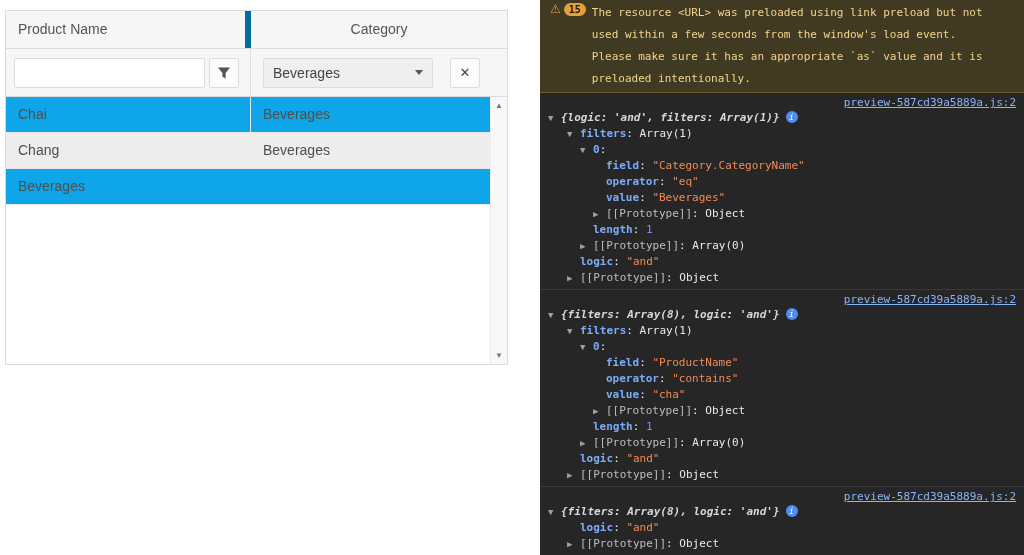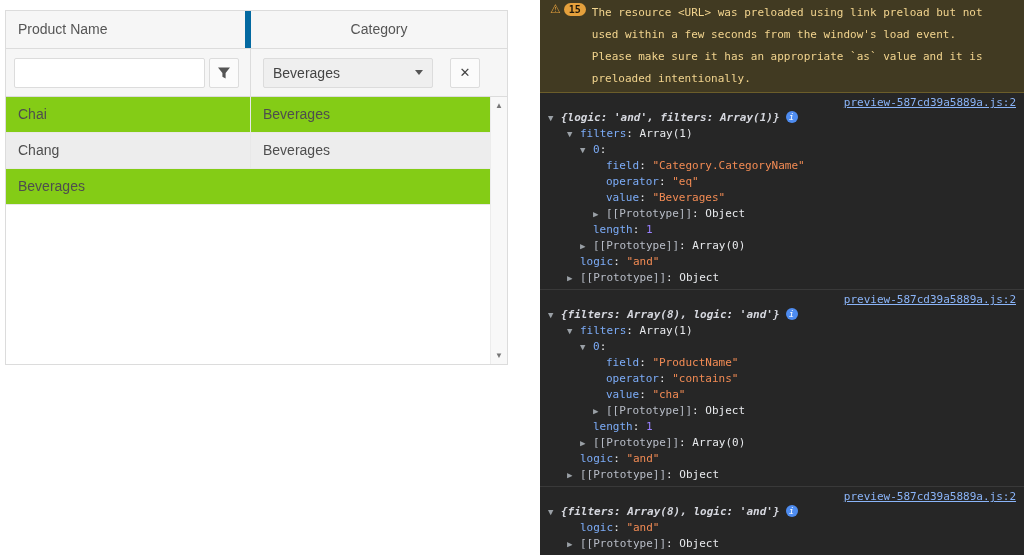--- a/index.html
+++ b/index.html
@@ -22,21 +22,21 @@
              background:#fff; padding:0 8px; font:14px "Liberation Sans",sans-serif; color:#444; outline:none; }
   .sq-btn { width:30px; height:30px; flex:none; border:1px solid #dcdcdc; border-radius:2px;
             background:#fbfbfb; display:flex; align-items:center; justify-content:center;
             color:#444; font-size:13px; cursor:pointer; }
   .ddl { width:170px; height:30px; background:#efefef; border:1px solid #dcdcdc; border-radius:2px;
          display:flex; align-items:center; justify-content:space-between; padding:0 9px;
          color:#444; font-size:14px; cursor:pointer; }
   .caret { width:0; height:0; border-left:4px solid transparent; border-right:4px solid transparent;
            border-top:5px solid #555; }
   .g-body { }
-  .g-row { display:flex; height:36px; width:calc(100% - 17px); background:#84cc16;
+  .g-row { display:flex; height:36px; width:calc(100% - 17px); background:#0ea5e9;
            border-bottom:1px solid #e8e8e8; color:#4e4e4e; font-size:14px; }
   .g-row.alt { background:#ededed; }
   .gc1 { width:245px; border-right:1px solid #e8e8e8; padding:0 12px; line-height:35px;
          overflow:hidden; white-space:nowrap; }
   .gc2 { flex:1; padding:0 12px; line-height:35px; }
   .g-scroll { position:absolute; top:86px; right:0; bottom:0; width:17px;
               background:#f8f8f8; border-left:1px solid #ececec; }
   .g-scroll .arr { position:absolute; left:0; width:100%; text-align:center;
                    color:#777; font-size:8px; cursor:pointer; }
   .g-scroll .up { top:4px; } .g-scroll .dn { bottom:4px; }
@@ -51,21 +51,21 @@
   .warn-tri { color:#e5a03c; font-size:12px; line-height:13px;
               font-family:"DejaVu Sans",sans-serif; }
   .warn-badge { background:#e5a03c; color:#1c160a; font-size:10px; font-weight:bold;
                 border-radius:7px; padding:0 5px; height:13px; line-height:13px; }
   .warn-text { color:#f2d48e; line-height:22px; max-width:406px; }
   .entry { border-bottom:1px solid rgba(255,255,255,0.09); padding:3px 8px; }
   .src-row { text-align:right; line-height:14px; }
   .src-link { color:#8ab4f8; text-decoration:underline; cursor:pointer; }
   .cl { line-height:16px; white-space:pre; }
   .tg { display:inline-block; width:13px; font-size:9px; color:#9aa0a6; cursor:pointer; }
-  .k  { color:#7cacf8; font-weight:400; }
+  .k  { color:#7cacf8; font-weight:700; }
   .pk { color:#b8bdc7; }
   .c  { color:#e8eaed; }
   .pv { color:#d5d7de; font-style:italic; font-weight:600; }
   .v-string { color:#f28b54; }
   .v-number { color:#9980ff; }
   .v-plain  { color:#e8eaed; }
   .info { display:inline-block; width:12px; height:12px; line-height:12px; margin-left:6px;
           border-radius:50%; background:#4e8cf0; color:#fff; text-align:center;
           font-size:9px; font-style:italic; vertical-align:1px; }
   .prompt-row { border-top:1px solid rgba(255,255,255,0.08); padding:4px 8px 0; }

